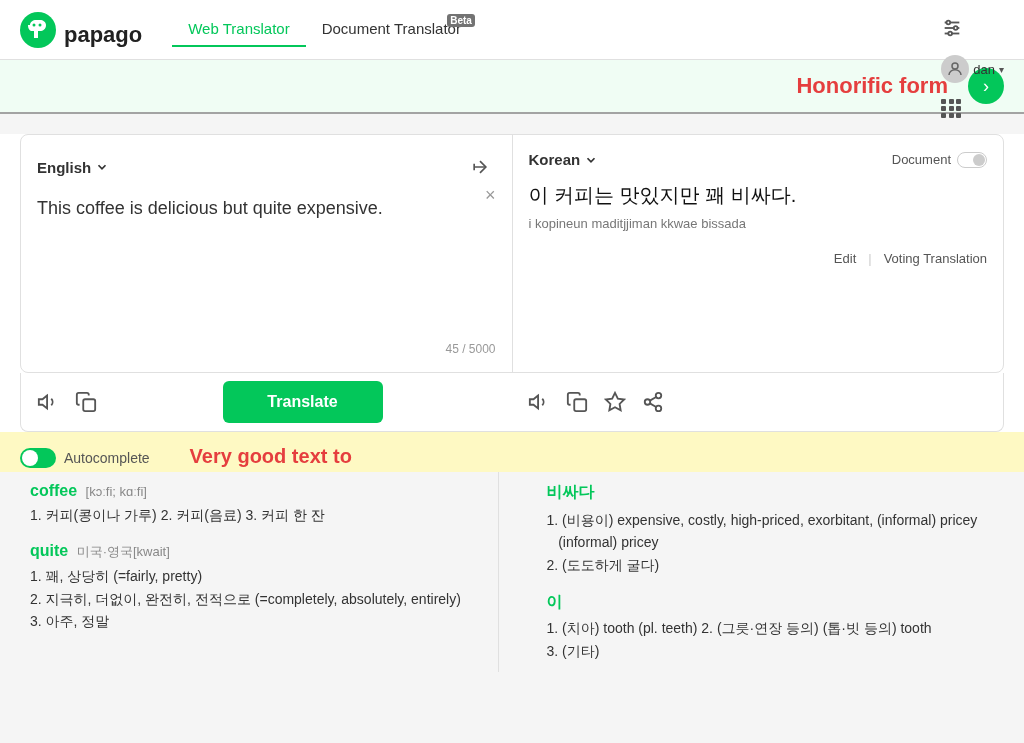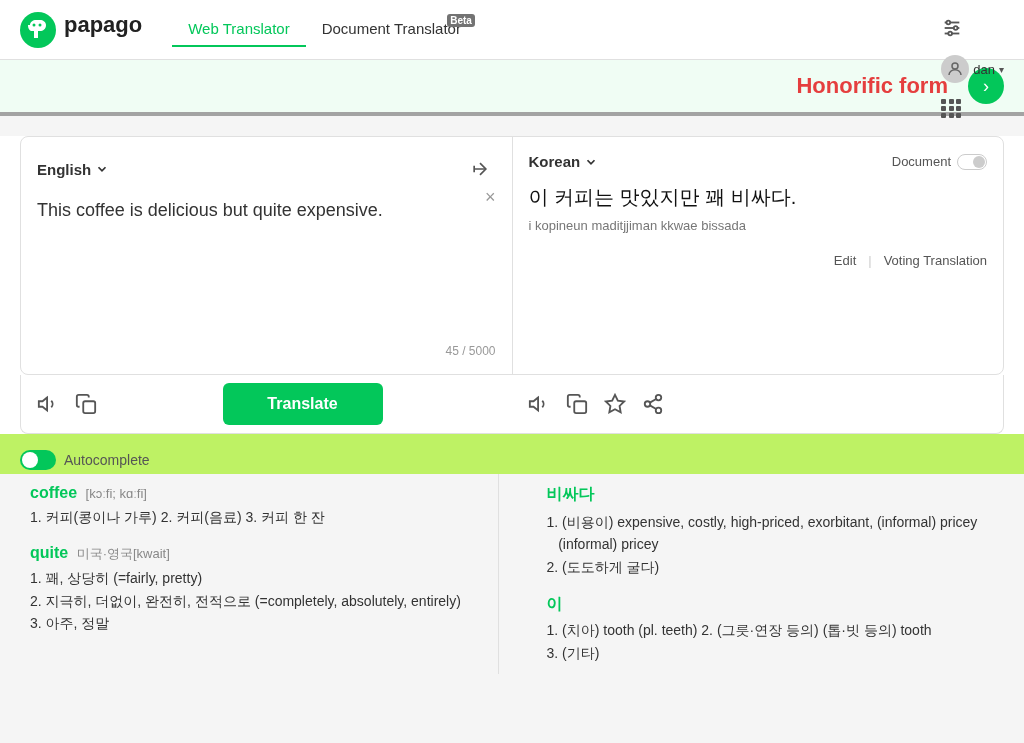--- a/index.html
+++ b/index.html
@@ -4,21 +4,21 @@
   <style>
     * { box-sizing: border-box; margin: 0; padding: 0; }
     body { font-family: -apple-system, BlinkMacSystemFont, 'Segoe UI', sans-serif; background: #f5f5f5; color: #333; }
 
     
     .header {
       display: flex; align-items: center; background: #fff;
       padding: 0 20px; height: 60px; border-bottom: 1px solid #e0e0e0;
       position: relative;
     }
-    .logo { display: flex; align-items: flex-start; gap: 8px; margin-right: 30px; }
+    .logo { display: flex; align-items: flex-end; gap: 8px; margin-right: 30px; }
     .logo-icon { width: 36px; height: 36px; }
     .logo-text { font-size: 22px; font-weight: 700; color: #222; }
     .nav-links { display: flex; gap: 0; }
     .nav-link {
       padding: 8px 16px; font-size: 15px; color: #333; cursor: pointer;
       border-bottom: 2px solid transparent; position: relative;
     }
     .nav-link.active { border-bottom: 2px solid #03c75a; color: #03c75a; }
     .nav-link .beta-badge {
       position: absolute; top: 2px; right: 2px;
@@ -27,21 +27,21 @@
     }
     .header-actions { margin-left: auto; display: flex; align-items: flex-start; gap: 16px; flex-direction: column; }
     .header-icon { width: 22px; height: 22px; cursor: pointer; color: #555; }
     .user-area { display: flex; align-items: center; gap: 4px; cursor: pointer; }
     .avatar { width: 28px; height: 28px; border-radius: 50%; background: #ccc; display: flex; align-items: center; justify-content: center; font-size: 13px; color: #666; }
     .grid-icon { display: grid; grid-template-columns: 1fr 1fr 1fr; gap: 2px; width: 20px; }
     .grid-dot { width: 5px; height: 5px; background: #555; border-radius: 1px; }
 
     
     .honorific-banner {
-      background: #f0fdf4; border-bottom: 4px solid #a3a3a3;
+      background: #f0fdf4; border-bottom: 2px solid #a3a3a3;
       padding: 8px 20px; display: flex; align-items: center; justify-content: flex-end;
     }
     .honorific-title {
       font-size: 22px; font-weight: 900; color: #e53e3e; margin-right: 20px;
     }
     .honorific-btn {
       width: 36px; height: 36px; background: #03c75a; border-radius: 50%;
       display: flex; align-items: center; justify-content: center; cursor: pointer;
       color: #fff; font-size: 18px;
     }
@@ -261,27 +261,28 @@
             <circle cx="6" cy="12" r="3"></circle>
             <circle cx="18" cy="19" r="3"></circle>
           <line x1="8.59" y1="13.51" x2="15.42" y2="17.49"></line>
             <line x1="15.41" y1="6.51" x2="8.59" y2="10.49"></line>
         </svg>
       </div>
     </div>
   </div>
 </div>
 
-<div style="background:#bef264; padding: 12px 20px 4px; display:flex; align-items:center; gap: 40px;">
+<div style="background:#fef9c3; padding: 12px 20px 4px; display:flex; align-items:center; gap: 40px;">
   <div class="autocomplete-bar" style="padding:0; gap:8px;">
     <div class="toggle-switch">
       <div class="toggle-switch-dot"></div>
     </div>
     <span style="font-size:14px;color:#555;">Autocomplete</span>
   </div>
+  <div class="good-text-banner" style="padding:0;">Very good text to</div>
 </div>
 
 <div class="dictionary-section">
 
   <div class="dict-col">
     <div>
       <div>
         <span class="dict-word">coffee</span>
         <span class="dict-pronunciation">[kɔːfi; kɑːfi]</span>
       </div>

